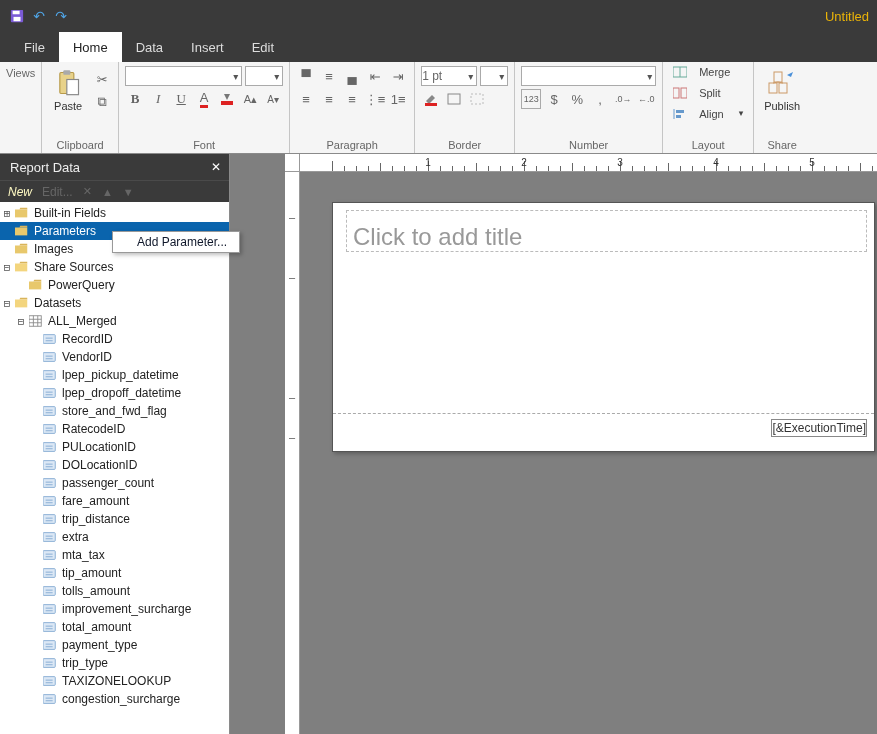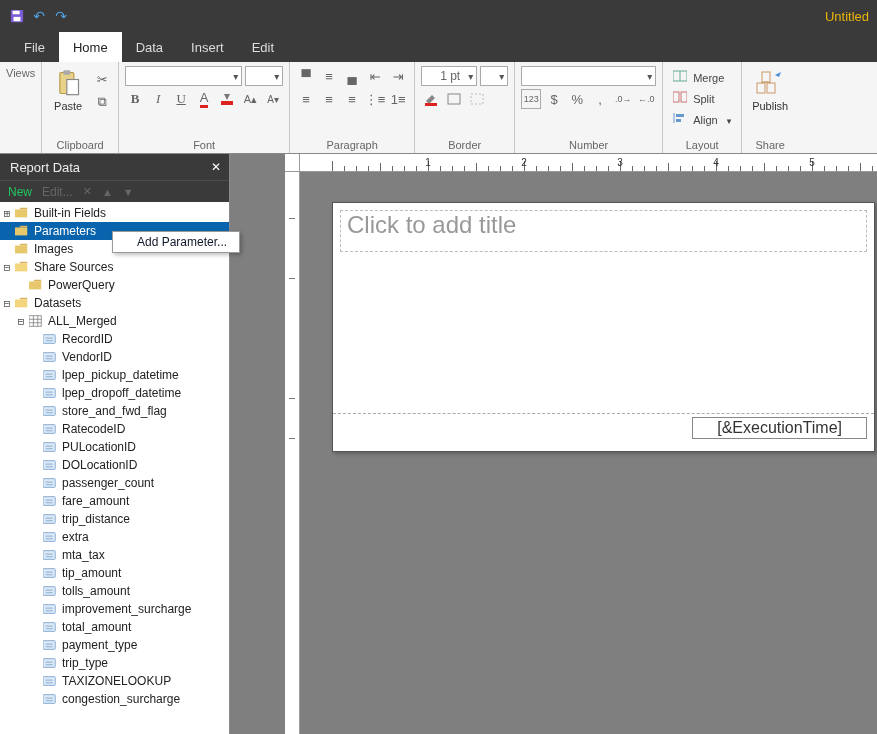--- a/index.html
+++ b/index.html
@@ -24,21 +24,21 @@
   .group-content { display:flex; align-items:flex-start; gap:4px; flex:1; }
   .group-label { font-size:11px; color:#666; padding:1px 0; }
   .big-btn { display:flex; flex-direction:column; align-items:center; gap:2px; padding:2px 4px; cursor:pointer; min-width:40px;}
   .big-btn-label { font-size:11px; color:#333; }
   .big-icon { width:30px; height:30px; display:flex; align-items:center; justify-content:center; }
   .row { display:flex; align-items:center; gap:3px; }
   .col { display:flex; flex-direction:column; gap:3px; }
   .combo { height:20px; border:1px solid #aaa; background:#fff; display:flex; align-items:center; justify-content:flex-end; padding:0 3px; font-size:12px; color:#666;}
   .combo .chev { font-size:10px; margin-left:3px; color:#555;}
   .tiny-btn { width:20px; height:20px; display:flex; align-items:center; justify-content:center; color:#666; cursor:pointer; border:1px solid transparent; font-size:13px;}
-  .mini-btn { height:18px; display:flex; align-items:flex-end; gap:6px; padding:0 4px; color:#444; font-size:11px; cursor:pointer;}
+  .mini-btn { height:18px; display:flex; align-items:flex-start; gap:12px; padding:0 4px; color:#444; font-size:11px; cursor:pointer;}
   .mini-icon { width:14px; height:14px; display:inline-block; }
 
   
   .main { display:flex; height:calc(734px - 32px - 30px - 92px); }
 
   
   .panel { width:230px; background:#fff; border-right:1px solid #8a8a8a; display:flex; flex-direction:column; position:relative;}
   .panel-header { height:26px; background:#3a3a3a; color:#eee; display:flex; align-items:center; justify-content:space-between; padding:0 8px 0 10px; font-size:13px;}
   .panel-close { color:#fff; font-size:12px; cursor:pointer;}
   .panel-toolbar { height:22px; background:#3a3a3a; border-top:1px solid #4a4a4a; display:flex; align-items:center; gap:10px; padding:0 8px; color:#ccc; font-size:12px;}
@@ -59,25 +59,25 @@
   .ruler-h-inner { position:relative; height:100%; }
   .ruler-tick { position:absolute; bottom:0; width:1px; height:5px; background:#666;}
   .ruler-tick.major { height:10px;}
   .ruler-num { position:absolute; bottom:3px; font-size:10px; color:#333; transform:translateX(-50%);}
   .ruler-v { position:absolute; top:18px; left:55px; width:15px; bottom:0; background:#fff; border-right:1px solid #999;}
   .gutter-marker { position:absolute; right:0; width:100%; height:10px; display:flex; align-items:center; justify-content:center;}
   .gutter-marker span { font-size:11px; color:#555;}
   .corner { position:absolute; top:0; left:55px; width:15px; height:18px; background:#fff; border-right:1px solid #999; border-bottom:1px solid #999;}
   .extra-gutter { position:absolute; top:0; left:0; width:55px; bottom:0; background:#7f7f7f;}
   .page { position:absolute; top:48px; left:102px; width:543px; height:250px; background:#fff; border:1px solid #555; box-shadow:2px 2px 4px rgba(0,0,0,.25);}
-  .title-box { margin:7px 7px 0 7px; border:1px dashed #bbb; height:42px; display:flex; align-items:flex-start; padding:0 6px;}
+  .title-box { margin:7px 7px 0 13px; border:1px dashed #bbb; height:42px; display:flex; align-items:flex-end; padding:0 6px;}
   .title-placeholder { font-size:24px; color:#999;}
   .body-box { margin:3px 7px 0 7px; height:158px;}
   .footer { border-top:1px dashed #aaa; height:28px; display:flex; justify-content:flex-end; align-items:center; padding-right:7px;}
-  .exec-time { border:1px solid #888; padding:1px 24px; font-size:16px; color:#333;}
+  .exec-time { border:1px solid #888; padding:1px 0; font-size:12px; color:#333;}
 
   
   .context-menu { position:absolute; top:77px; left:112px; background:#fff; border:1px solid #999; box-shadow:2px 2px 4px rgba(0,0,0,.25); min-width:128px; z-index:10;}
   .context-item { padding:3px 10px 3px 24px; font-size:12px; color:#0f172a; cursor:pointer;}
 </style>
 </head>
 <body>
 
 <div class="titlebar">
   <div class="titlebar-left">
@@ -174,21 +174,21 @@
         <span class="tiny-btn">⋮≡</span>
         <span class="tiny-btn">1≡</span>
       </div>
     </div>
     <div class="group-label">Paragraph</div>
   </div>
 
   <div class="group">
     <div class="group-content col">
       <div class="row">
-        <div class="combo" style="width:56px; justify-content:space-between; padding-left:18px;">
+        <div class="combo" style="width:56px; justify-content:space-between; padding-left:0;">
             <span>1 pt</span>
             <span class="chev">▾</span>
           </div>
         <div class="combo" style="width:28px;">
             <span class="chev">▾</span>
           </div>
       </div>
       <div class="row">
         <span class="tiny-btn">
             <svg width="14" height="14">
@@ -280,21 +280,21 @@
 </div>
 
 <div class="main">
 
   <div class="panel">
     <div class="panel-header">
       <span>Report Data</span>
       <span class="panel-close">✕</span>
     </div>
     <div class="panel-toolbar">
-      <span style="color:#22c55e;">New</span>
+      <span style="color:#fef9c3;font-style:italic;">New</span>
       <span class="disabled">Edit...</span>
       <span class="icon disabled">✕</span>
       <span class="icon disabled">▲</span>
       <span class="icon disabled">▼</span>
     </div>
     <div class="tree" id="tree">
         <div class="tree-row">
           <span class="tree-spacer" style="width:0px"></span>
           <span class="tree-toggle">⊞</span>
           <span class="folder-icon">

